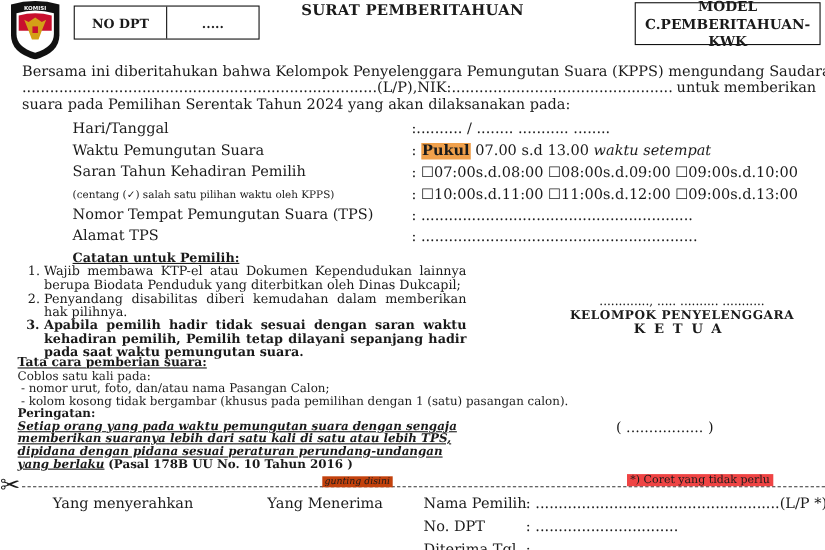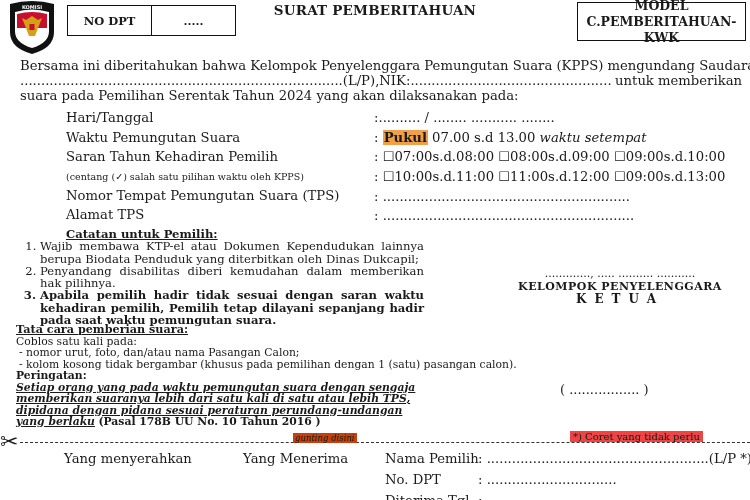--- a/index.html
+++ b/index.html
@@ -29,21 +29,21 @@
   .tata .head { font-weight:bold; text-decoration:underline; font-size:11.2px; }
   .tata .warn { font-weight:bold; }
   .tata .warntext { font-weight:bold; font-style:italic; text-decoration:underline; width:420px; display:block; }
   .sign { left:510px; top:268px; width:220px; text-align:center; font-weight:bold; font-size:11px; line-height:12.5px; letter-spacing:0.5px; }
   .ketua { letter-spacing:8px; font-size:12px; }
   .paren { left:560px; top:382px; font-size:13px; }
   .cutline { left:20px; top:442px; width:730px; border-top:1.5px dashed #333; }
   .scissors { left:0px; top:431px; font-size:22px; line-height:22px; }
   .gunting { left:293px; top:433px; font-size:8.5px; font-style:italic; background:#c2410c; padding:0 2px; }
   .coret { left:570px; top:431px; font-size:10px; background:#ef4444; padding:0 3px; }
-  .yang1 { left:64px; top:451px; font-size:13.2px; }
+  .yang1 { left:48px; top:451px; font-size:13.2px; }
   .yang2 { left:243px; top:451px; font-size:13.2px; }
   .bottom { left:385px; font-size:13.2px; white-space:nowrap; }
 </style>
 </head>
 <body>
 
 <div class="abs logo">
   <svg width="56" height="54" viewBox="0 0 56 54">
     <path d="M6 4 Q28 -2 50 4 L50 32 Q50 48 28 54 Q6 48 6 32 Z" fill="#111"></path>
     <path d="M11 12 Q28 7 45 12 L45 31 Q45 43 28 48 Q11 43 11 31 Z" fill="#fff"></path>

